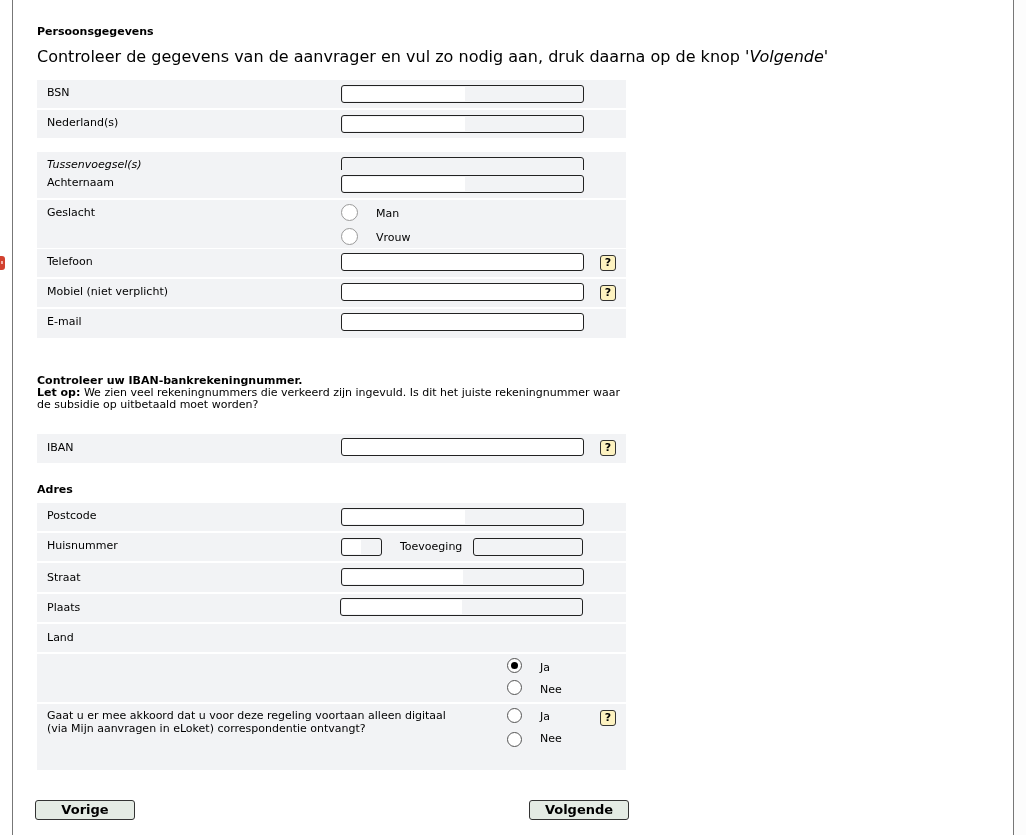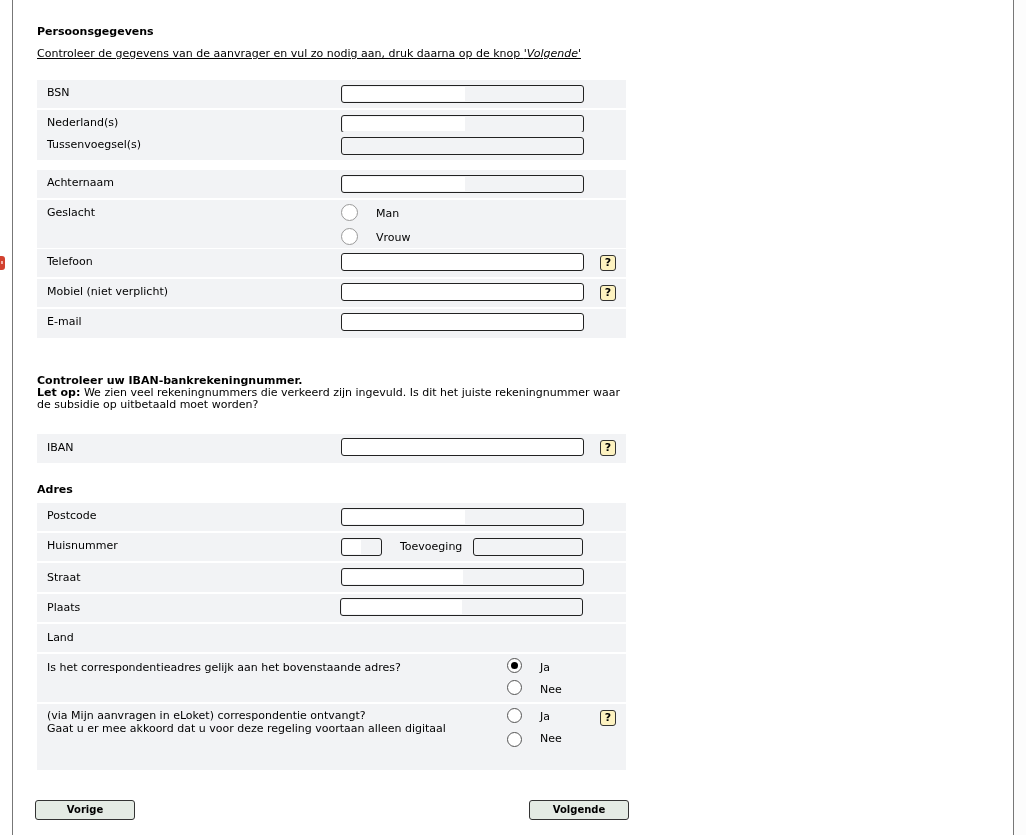--- a/index.html
+++ b/index.html
@@ -10,21 +10,21 @@
     font-size:11px; color:#000;
   }
   .vline-left { position:absolute; left:12px; top:0; width:1px; height:835px; background:#777; }
   .vline-right { position:absolute; left:1013px; top:0; width:1px; height:835px; background:#777; }
   .right-pane { position:absolute; left:1014px; top:0; width:12px; height:835px; background:#fcfcfc; }
   .red-tab { position:absolute; left:0; top:256px; width:5px; height:14px; background:#d2412f; border-radius:0 3px 3px 0; }
   .red-tab::after { content:""; position:absolute; left:1px; top:5px; width:2px; height:3px; background:#f3b0a8; }
 
   .abs { position:absolute; }
   .h-bold { font-weight:bold; font-size:11px; }
-  .intro { font-size:11px;text-decoration:underline; }
+  .intro { font-size:16px; }
   .intro em { font-style:italic; }
 
   .row { position:absolute; left:37px; width:589px; background:#f2f3f5; }
   .row .label { position:absolute; left:10px; top:6px; font-size:11px; }
   .input {
     position:absolute; height:18px; box-sizing:border-box;
     border:1px solid #222; border-radius:3px; background:#f2f3f5;
     font-family:"DejaVu Sans", "Liberation Sans", sans-serif; font-size:11px;
     padding:0; line-height:16px; overflow:hidden;
   }
@@ -43,21 +43,21 @@
   }
   .radio.light { border-color:#9a9a9a; width:17px; height:17px; }
   .radio.checked::after {
     content:""; position:absolute; left:3px; top:3px; width:7px; height:7px; border-radius:50%; background:#000;
   }
   .radio-label { position:absolute; font-size:11px; }
 
   .btn {
     position:absolute; height:20px; box-sizing:border-box;
     border:1px solid #333; border-radius:3px; background:#e4ebe4;
-    font-weight:bold; font-size:10px; text-align:center; line-height:18px;
+    font-weight:bold; font-size:13px; text-align:center; line-height:18px;
   }
 </style>
 </head>
 <body>
 
 <div class="vline-left"></div>
 <div class="vline-right"></div>
 <div class="right-pane"></div>
 <div class="red-tab"></div>
 
@@ -69,21 +69,21 @@
   <div class="input" style="left:304px;top:5px;width:243px;">
       <span class="patch" style="width:122px;"></span>
     </div>
 </div>
 <div class="row" style="top:110px;height:28px;">
   <span class="label">Nederland(s)</span>
   <div class="input" style="left:304px;top:5px;width:243px;">
       <span class="patch" style="width:122px;"></span>
     </div>
 </div>
-<div class="row" style="top:132px;height:28px;">
+<div class="row" style="top:152px;height:28px;font-style:italic;">
   <span class="label">Tussenvoegsel(s)</span>
   <div class="input" style="left:304px;top:5px;width:243px;"></div>
 </div>
 <div class="row" style="top:170px;height:28px;">
   <span class="label">Achternaam</span>
   <div class="input" style="left:304px;top:5px;width:243px;">
       <span class="patch" style="width:122px;"></span>
     </div>
 </div>
 <div class="row" style="top:200px;height:48px;">
@@ -143,30 +143,29 @@
 <div class="row" style="top:594px;height:28px;">
   <span class="label" style="top:7px;">Plaats</span>
   <div class="input" style="left:303px;top:4px;width:243px;">
       <span class="patch" style="width:120px;"></span>
     </div>
 </div>
 <div class="row" style="top:624px;height:28px;">
   <span class="label" style="top:7px;">Land</span>
 </div>
 <div class="row" style="top:654px;height:48px;">
-  <span class="label" style="top:7px;">Is het correspondentieadres gelijk aan het bovenstaande adres?</span>
   <span class="radio checked" style="left:470px;top:4px;"></span>
   <span class="radio-label" style="left:503px;top:7px;">Ja</span>
   <span class="radio" style="left:470px;top:26px;"></span>
   <span class="radio-label" style="left:503px;top:29px;">Nee</span>
 </div>
 <div class="row" style="top:704px;height:66px;">
   <div class="label" style="top:6px;line-height:12.5px;">
+    <div>Gaat u er mee akkoord dat u voor deze regeling voortaan alleen digitaal</div>
     <div>(via Mijn aanvragen in eLoket) correspondentie ontvangt?</div>
-    <div>Gaat u er mee akkoord dat u voor deze regeling voortaan alleen digitaal</div>
   </div>
   <span class="radio" style="left:470px;top:4px;"></span>
   <span class="radio-label" style="left:503px;top:6px;">Ja</span>
   <span class="radio" style="left:470px;top:28px;"></span>
   <span class="radio-label" style="left:503px;top:28px;">Nee</span>
   <span class="help" style="left:563px;top:6px;">?</span>
 </div>
 
 <div class="btn" style="left:35px;top:800px;width:100px;">Vorige</div>
 <div class="btn" style="left:529px;top:800px;width:100px;">Volgende</div>

